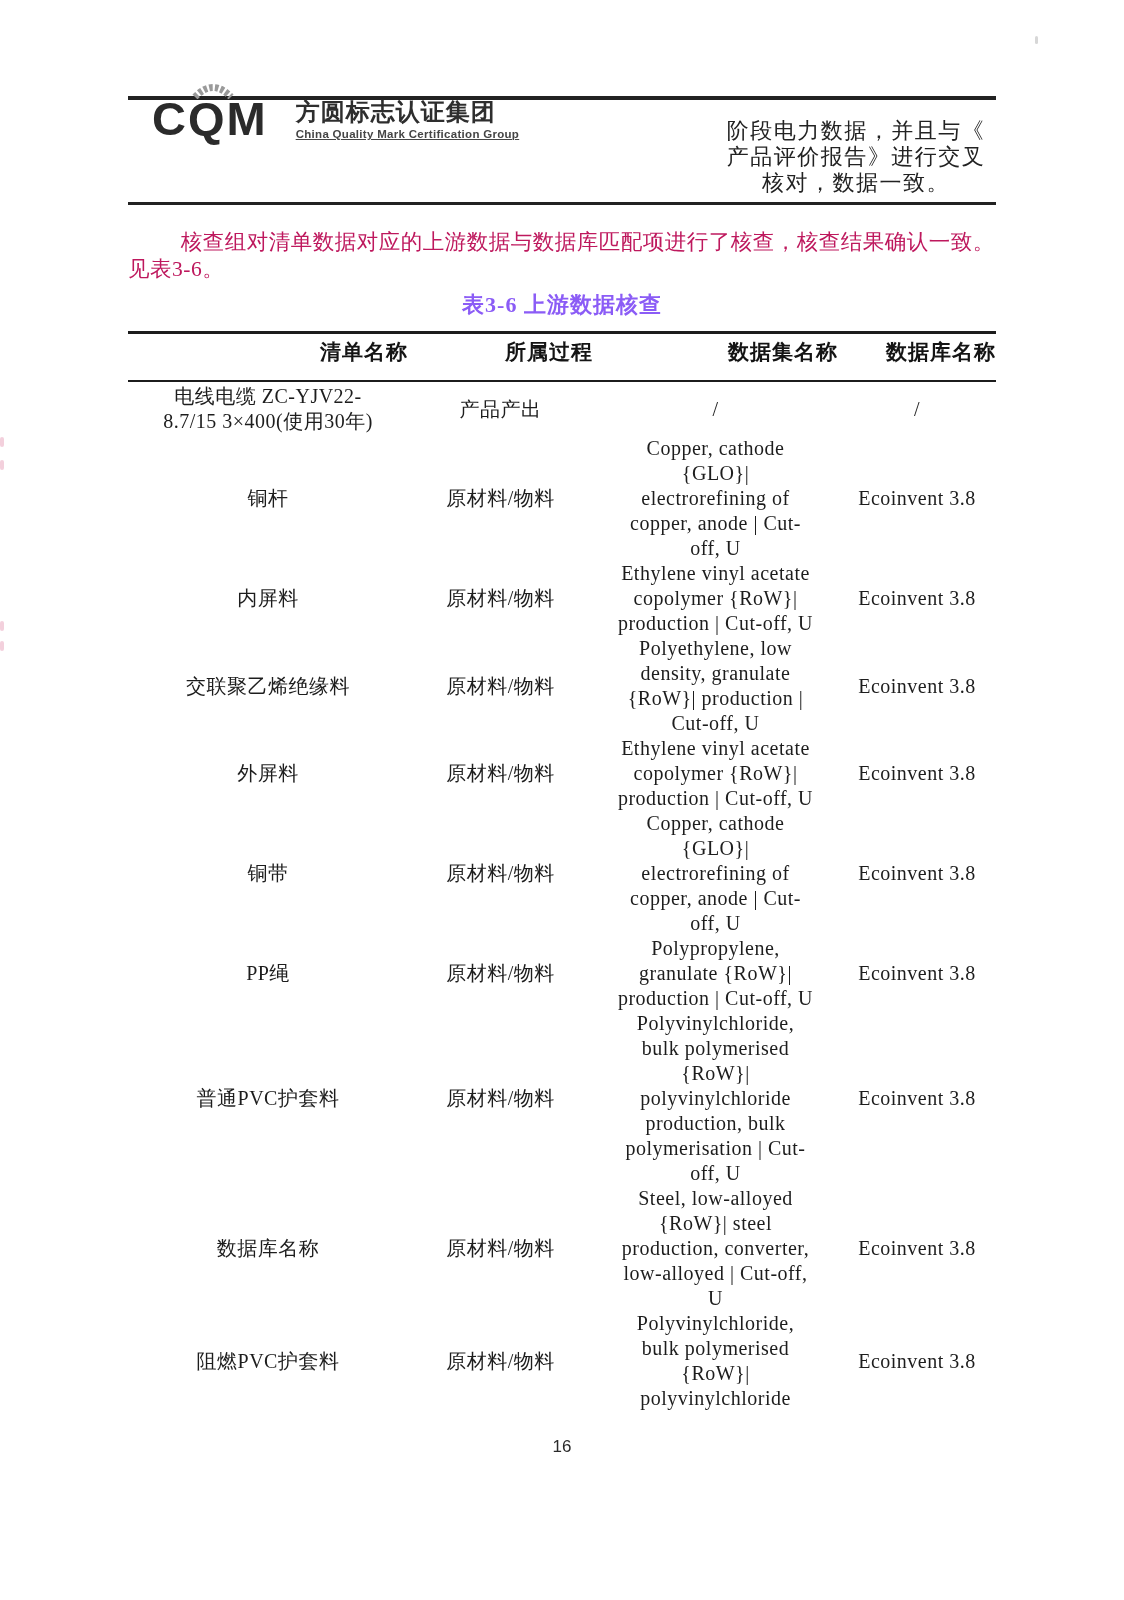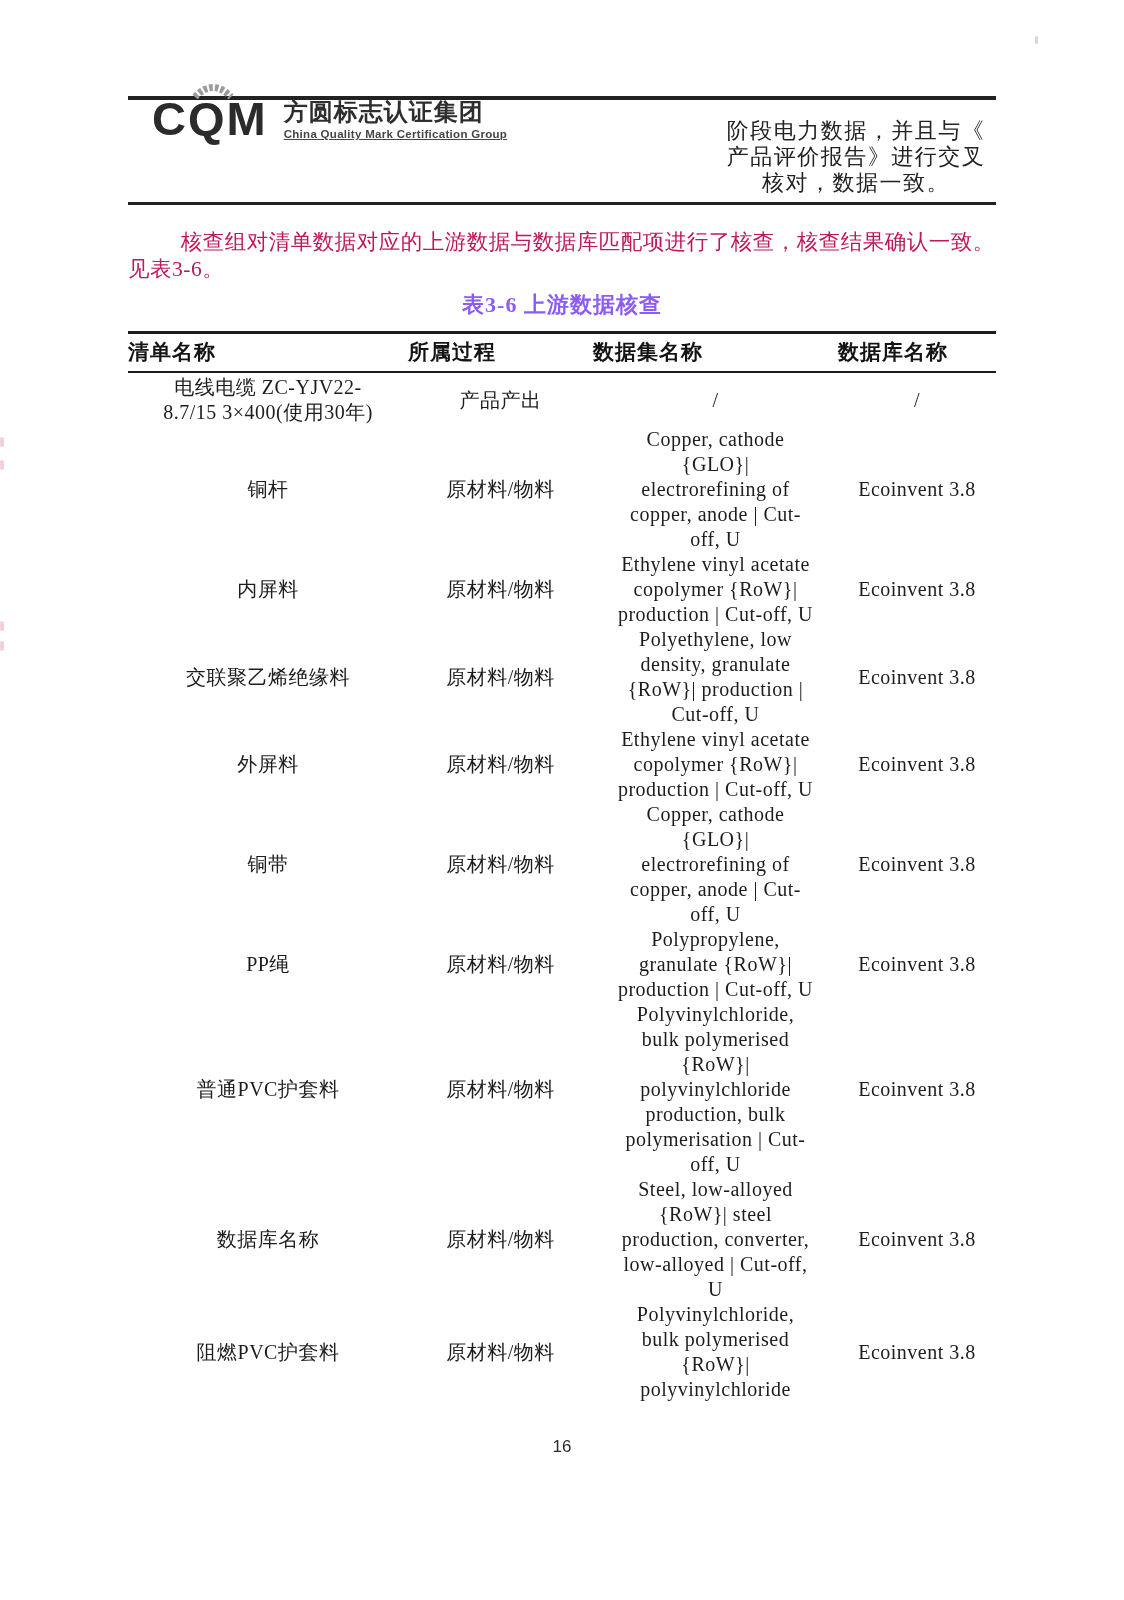--- a/index.html
+++ b/index.html
@@ -10,21 +10,21 @@
     margin:0 auto;
     background:#ffffff;
     font-family:"Liberation Serif","DejaVu Serif",serif;
     color:#1f1f1f;
     overflow:hidden;
   }
   .content { position:absolute; left:128px; top:0; width:868px; }
 
   
   .letterhead { padding-top:96px; padding-left:24px; height:68px; }
-  .logo-row { display:flex; align-items:flex-end; gap:16px; }
+  .logo-row { display:flex; align-items:flex-end; gap:28px; }
   .logo-mark { position:relative; display:inline-block; }
   .crown { position:absolute; left:40px; top:-13px; }
   .cqm {
     font-family:"Liberation Sans","DejaVu Sans",sans-serif;
     font-weight:800; font-size:47px; line-height:46px;
     letter-spacing:2px; color:#2b2b2b;
   }
   .logo-names { padding-bottom:2px; font-family:"Liberation Sans","DejaVu Sans",sans-serif; }
   .logo-cn { font-size:24px; font-weight:700; color:#2e2e2e; letter-spacing:1px; line-height:28px; }
   .logo-en { font-size:11.5px; font-weight:600; color:#454545; letter-spacing:0.3px; margin-top:2px;text-decoration:underline; }
@@ -56,21 +56,21 @@
     width:868px; margin-top:11px;
     border-collapse:collapse; table-layout:fixed;
     border-top:3px solid #1c1c1c;
   }
   table.upstream col.c1 { width:280px; }
   table.upstream col.c2 { width:185px; }
   table.upstream col.c3 { width:245px; }
   table.upstream col.c4 { width:158px; }
   table.upstream th {
     font-size:21px; font-weight:700; letter-spacing:1px;
-    padding:4px 0 5px 0; text-align:left;
+    padding:4px 0 14px 0; text-align:right;
     border-bottom:2.5px solid #1c1c1c; color:#141414;
   }
   table.upstream td {
     font-size:20px; line-height:25px; letter-spacing:0.5px;
     text-align:center; vertical-align:middle;
     padding:0; color:#1d1d1d;
   }
   td.cell-name, td.cell-dataset { white-space:pre-line; }
   td.cell-process, td.cell-name { letter-spacing:1.5px; }
   tbody tr:first-child td { padding-top:2px; padding-bottom:2px; }

